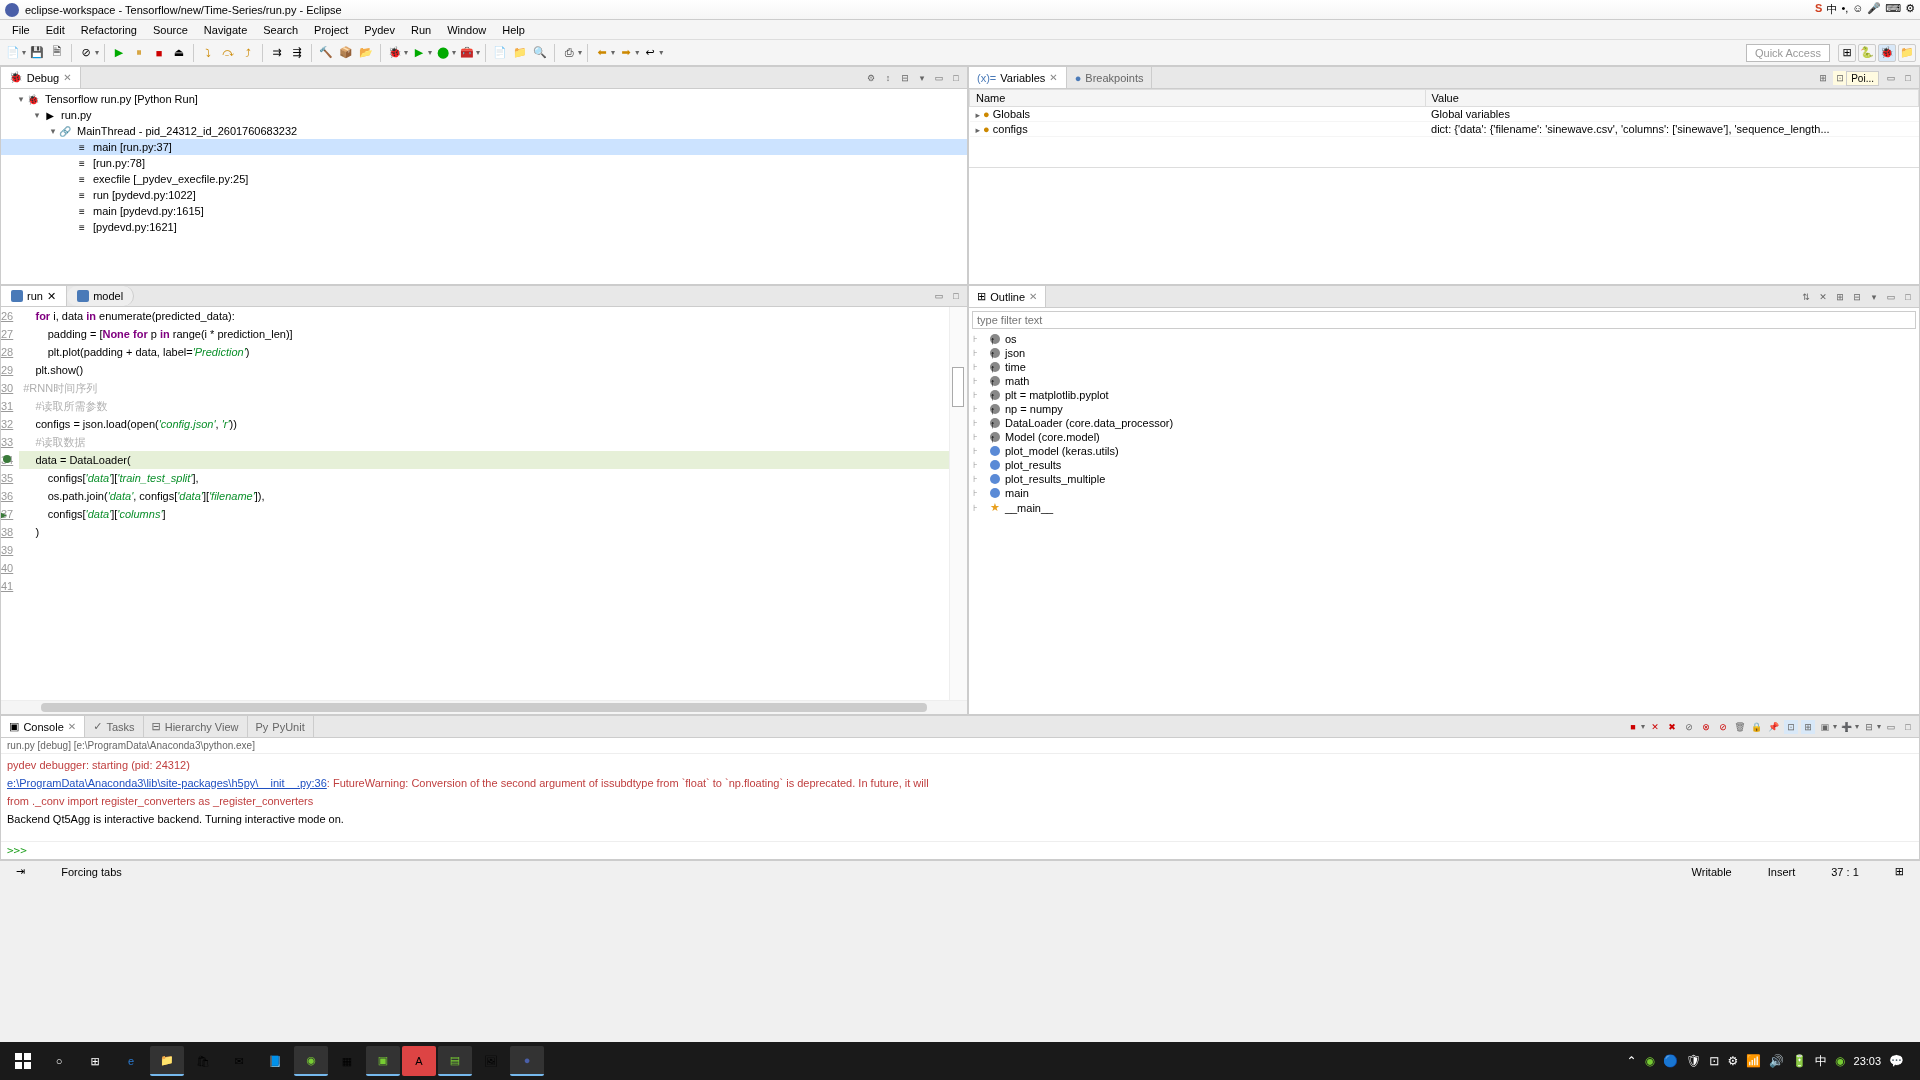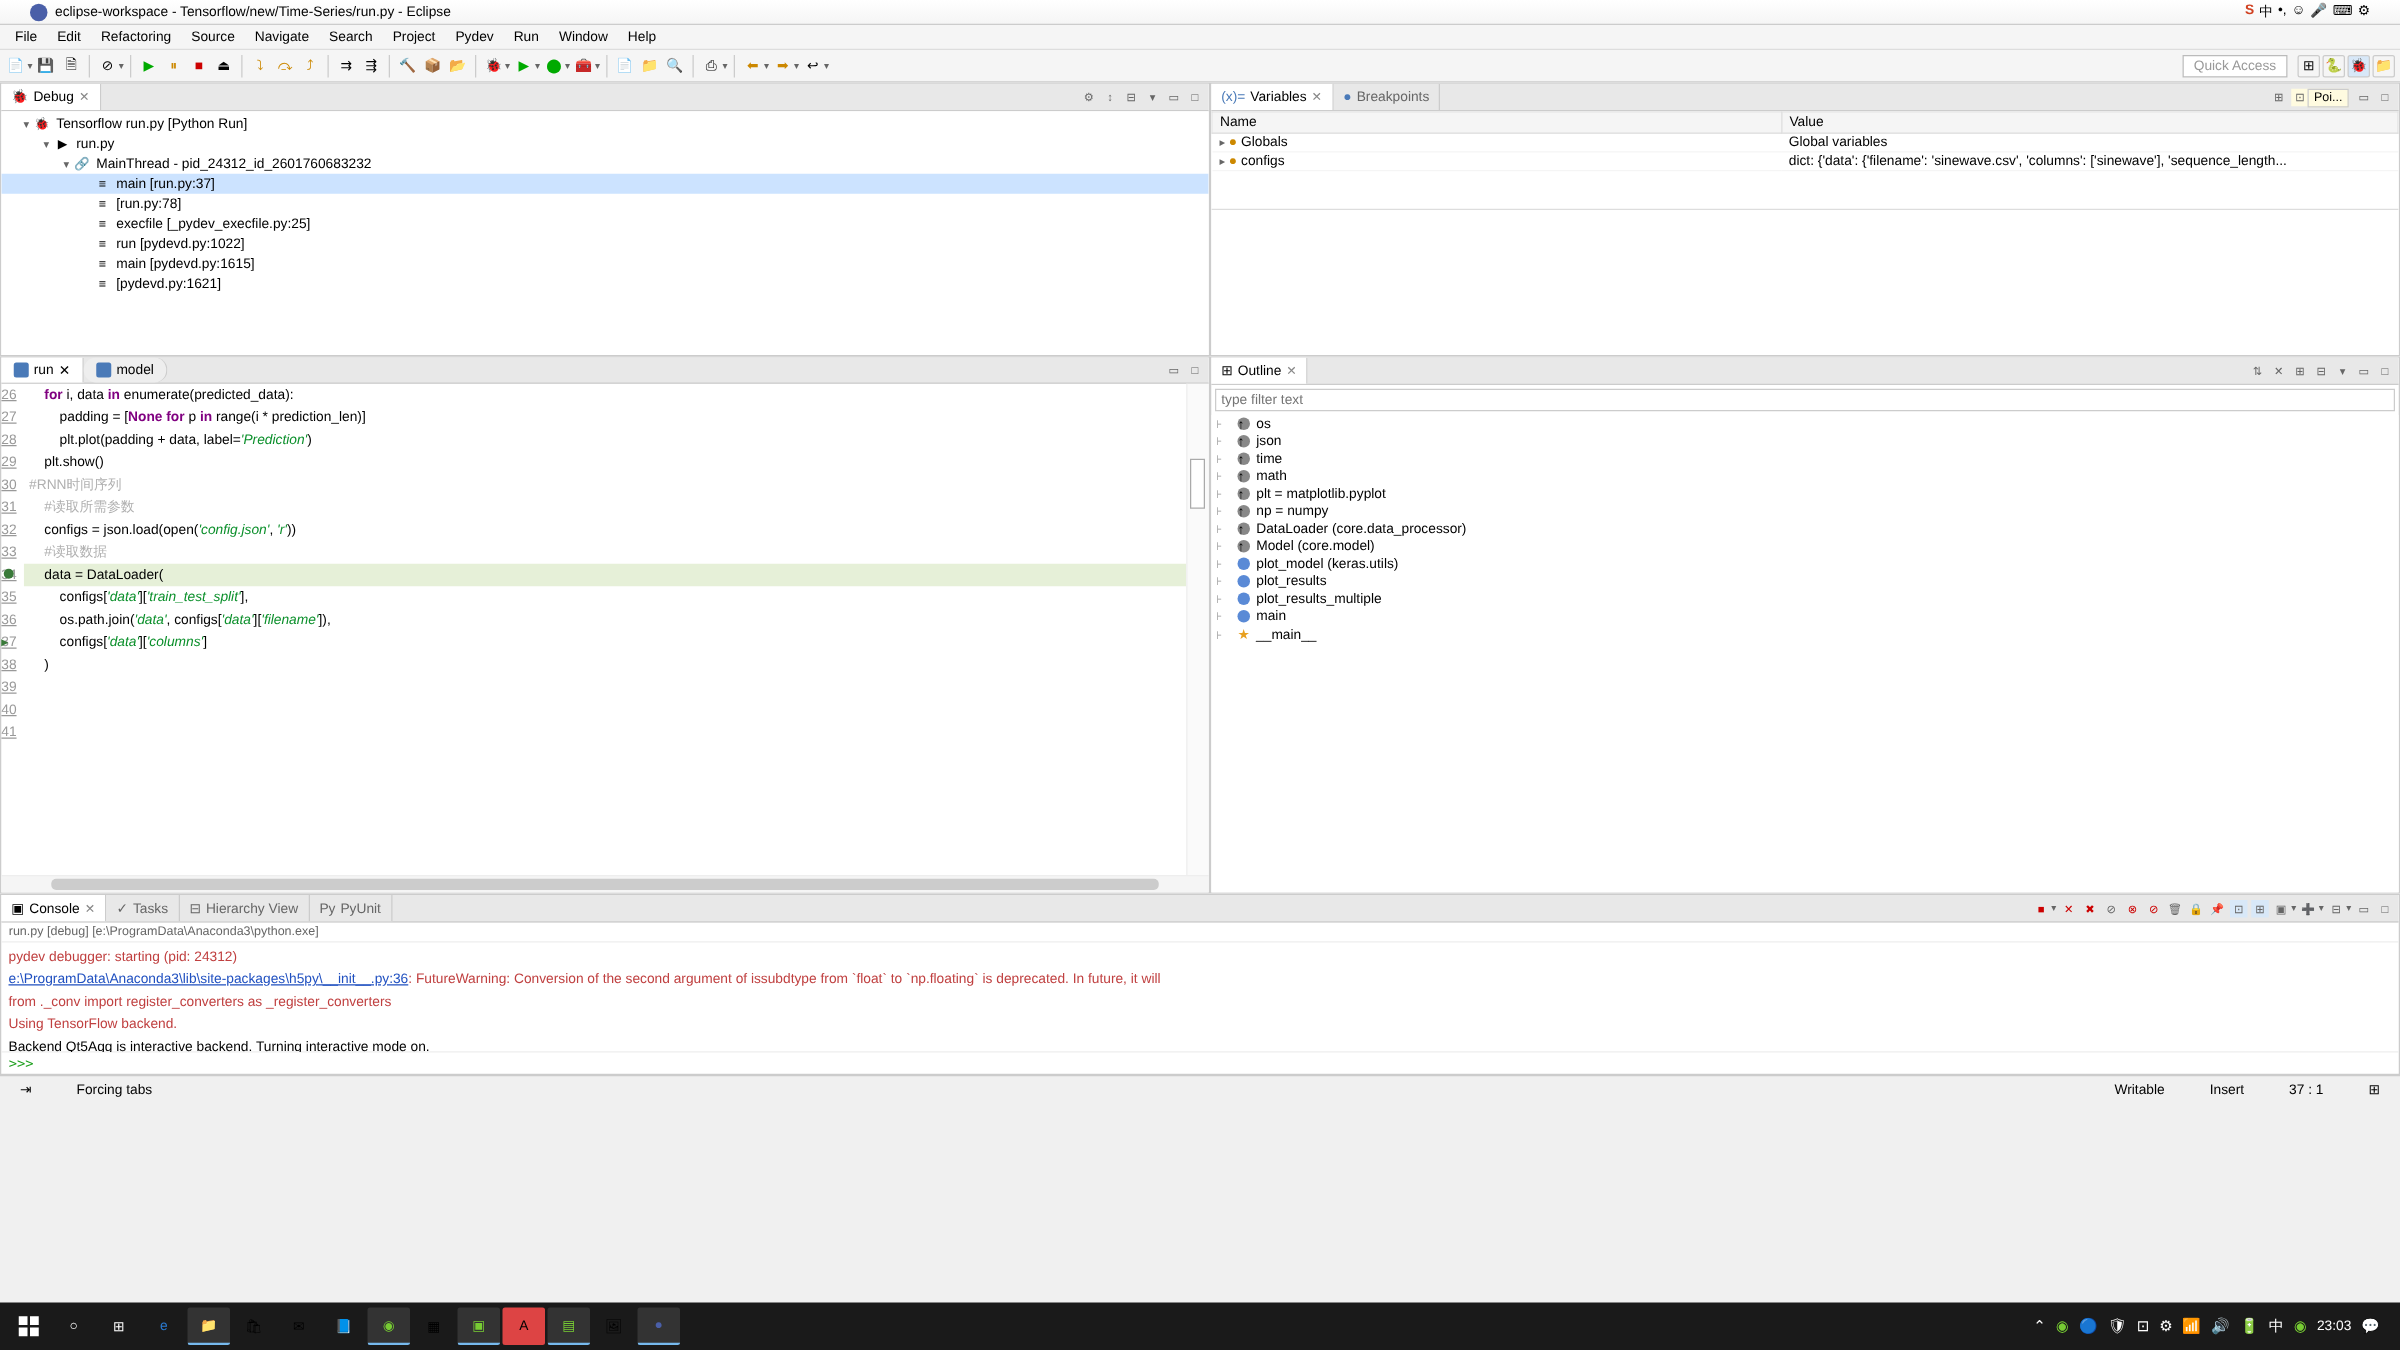--- a/index.html
+++ b/index.html
@@ -1,17 +1,17 @@
 <!DOCTYPE html>
 <html><head>
 <meta charset="utf-8">
 <style>
 * { margin: 0; padding: 0; box-sizing: border-box; font-family: "Segoe UI", Tahoma, sans-serif; font-size: 11px; }
 body { background: #f0f0f0; width: 1920px; height: 1080px; overflow: hidden; position: relative; }
-.titlebar { height: 20px; background: linear-gradient(#fff,#f5f5f5); display: flex; align-items: center; padding: 0 24px; border-bottom: 1px solid #ccc; }
+.titlebar { height: 20px; background: linear-gradient(#fff,#f5f5f5); display: flex; align-items: center; padding: 0 5px; border-bottom: 1px solid #ccc; }
 .titlebar .icon { width: 14px; height: 14px; background: #4a5fa8; border-radius: 50%; margin-right: 6px; }
 .menubar { height: 20px; background: #f5f5f5; display: flex; align-items: center; padding: 0 4px; border-bottom: 1px solid #ddd; }
 .menubar span { padding: 2px 8px; cursor: default; }
 .toolbar { height: 26px; background: #f5f5f5; display: flex; align-items: center; padding: 0 4px; border-bottom: 1px solid #ccc; gap: 2px; }
 .tb-btn { width: 18px; height: 18px; display: inline-flex; align-items: center; justify-content: center; border-radius: 2px; }
 .tb-sep { width: 1px; height: 18px; background: #ccc; margin: 0 3px; }
 .dd { font-size: 8px; color: #666; margin-left: -2px; }
 .quick-access { margin-left: auto; border: 1px solid #bbb; padding: 2px 8px; background: #fff; color: #999; }
 .persp-btns { display: flex; gap: 2px; margin-left: 6px; }
 .persp-btns .tb-btn { border: 1px solid #ccc; }
@@ -489,21 +489,20 @@
           <span class="dd">▾</span>
         <span class="mini-btn">▭</span>
         <span class="mini-btn">□</span>
       </div>
     </div>
     <div class="console-desc">run.py [debug] [e:\ProgramData\Anaconda3\python.exe]</div>
     <div class="console-body" id="console-body">
         <div class="c-red">pydev debugger: starting (pid: 24312)</div>
         <div><span class="c-blue">e:\ProgramData\Anaconda3\lib\site-packages\h5py\__init__.py:36</span><span class="c-red">: FutureWarning: Conversion of the second argument of issubdtype from `float` to `np.floating` is deprecated. In future, it will</span></div>
         <div class="c-red">  from ._conv import register_converters as _register_converters</div>
-        <div class="c-red">Using TensorFlow backend.</div>
         <div class="">Backend Qt5Agg is interactive backend. Turning interactive mode on.</div>
       </div>
     <div class="prompt-line">&gt;&gt;&gt;</div>
   </div>
 
   <div class="statusbar">
     <span>⇥</span>
     <span>Forcing tabs</span>
     <span class="sp"></span>
     <span>Writable</span>

